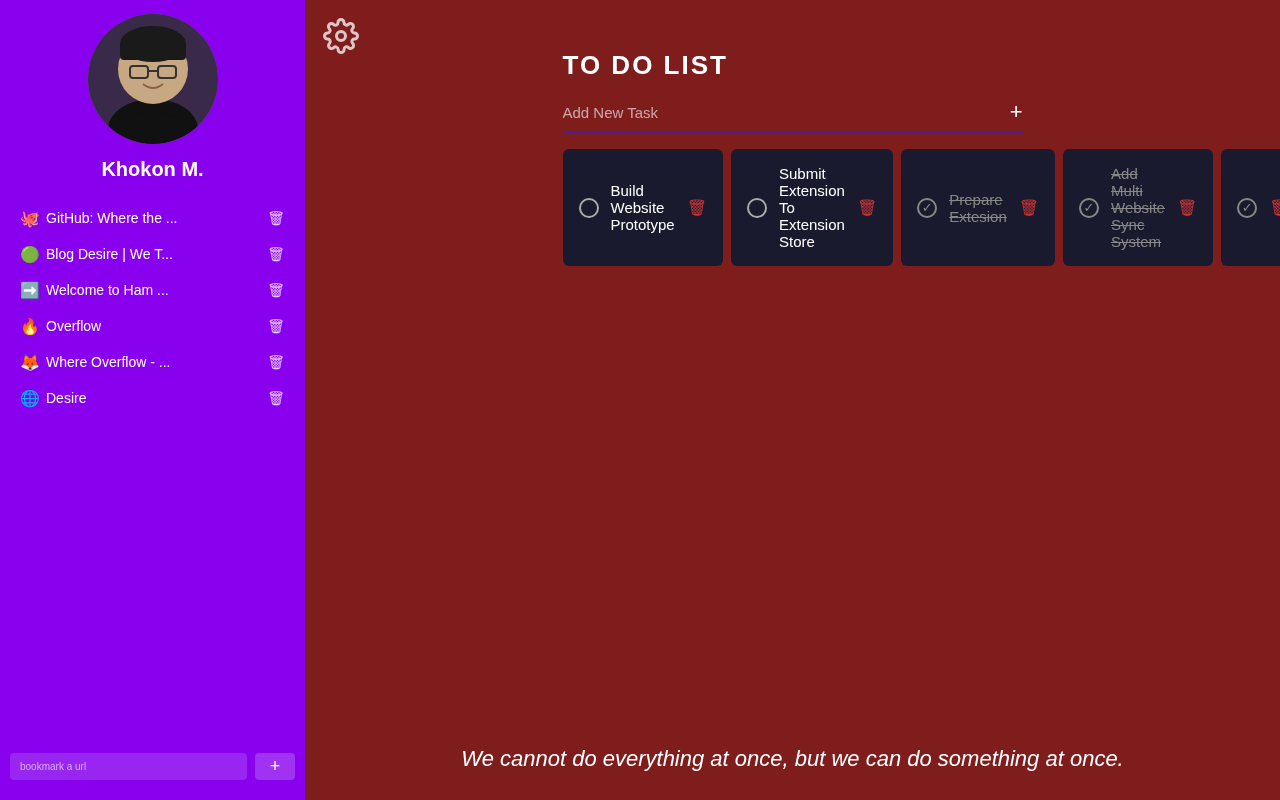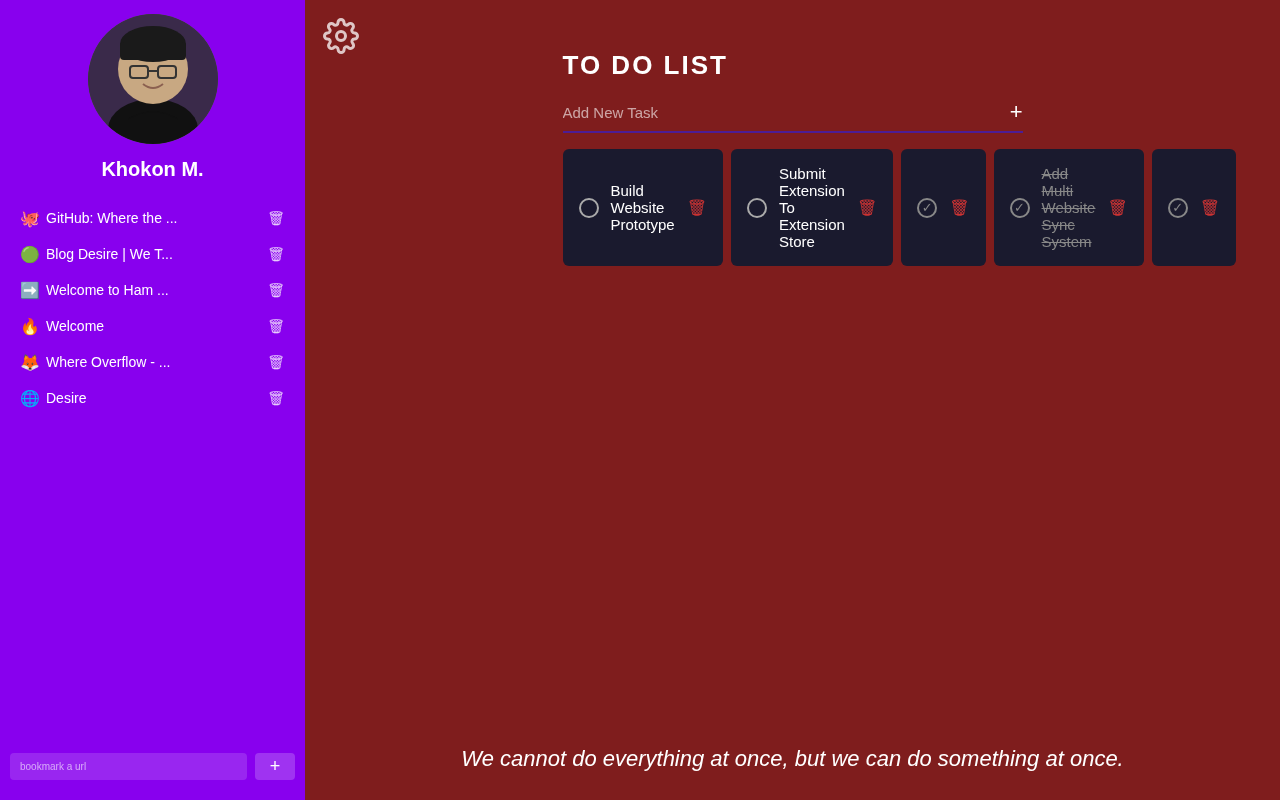--- a/index.html
+++ b/index.html
@@ -303,21 +303,21 @@
         <span class="bookmark-label">Blog Desire | We T...</span>
         <span class="trash-icon">🗑</span>
       </div>
       <div class="bookmark-item">
         <span class="bookmark-favicon">➡️</span>
         <span class="bookmark-label">Welcome to Ham ...</span>
         <span class="trash-icon">🗑</span>
       </div>
       <div class="bookmark-item">
         <span class="bookmark-favicon">🔥</span>
-        <span class="bookmark-label">Welcome</span>
+        <span class="bookmark-label">Overflow</span>
         <span class="trash-icon">🗑</span>
       </div>
       <div class="bookmark-item">
         <span class="bookmark-favicon">🦊</span>
         <span class="bookmark-label">Where Overflow - ...</span>
         <span class="trash-icon">🗑</span>
       </div>
       <div class="bookmark-item">
         <span class="bookmark-favicon">🌐</span>
         <span class="bookmark-label">Desire</span>
@@ -355,20 +355,21 @@
           <span class="task-label">Build Website Prototype</span>
           <button class="task-delete">🗑</button>
         </div>
         <div class="task-item">
           <div class="task-circle"></div>
           <span class="task-label">Submit Extension To Extension Store</span>
           <button class="task-delete">🗑</button>
         </div>
         <div class="task-item completed">
           <div class="task-circle">✓</div>
+          <span class="task-label">Prepare Extesion</span>
           <button class="task-delete">🗑</button>
         </div>
         <div class="task-item completed">
           <div class="task-circle">✓</div>
           <span class="task-label">Add Multi Website Sync System</span>
           <button class="task-delete">🗑</button>
         </div>
         <div class="task-item completed">
           <div class="task-circle">✓</div>
           <button class="task-delete">🗑</button>

